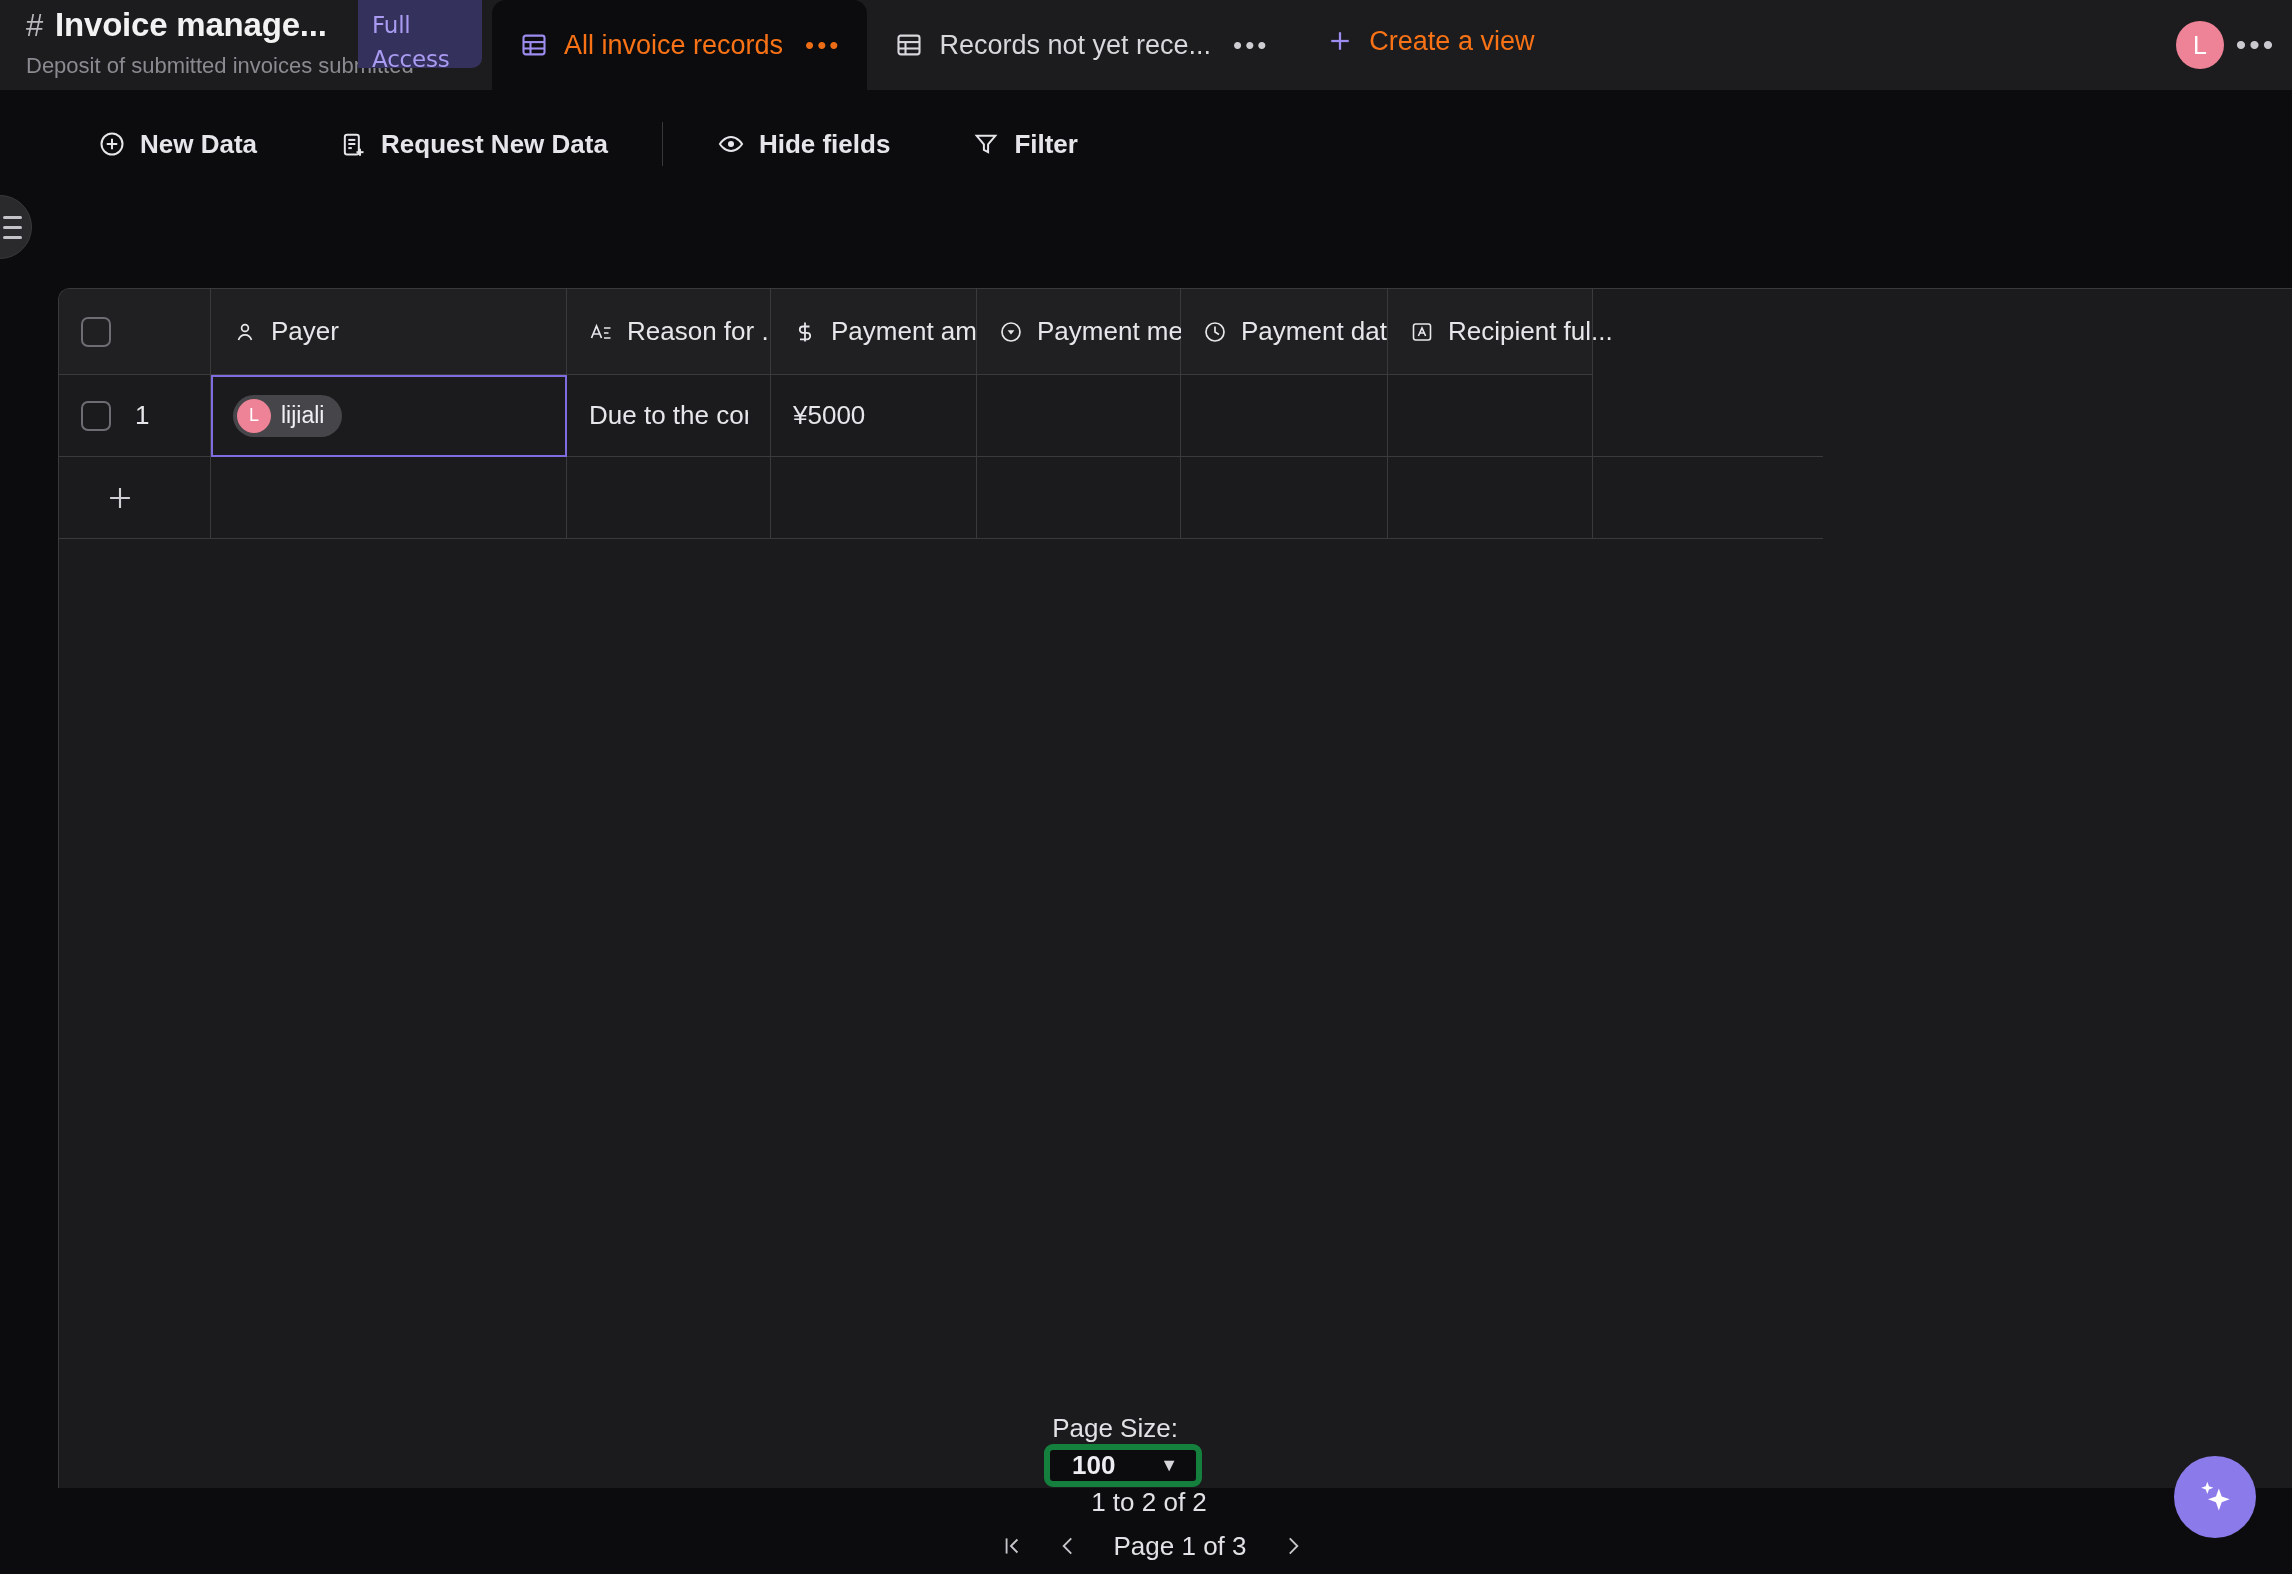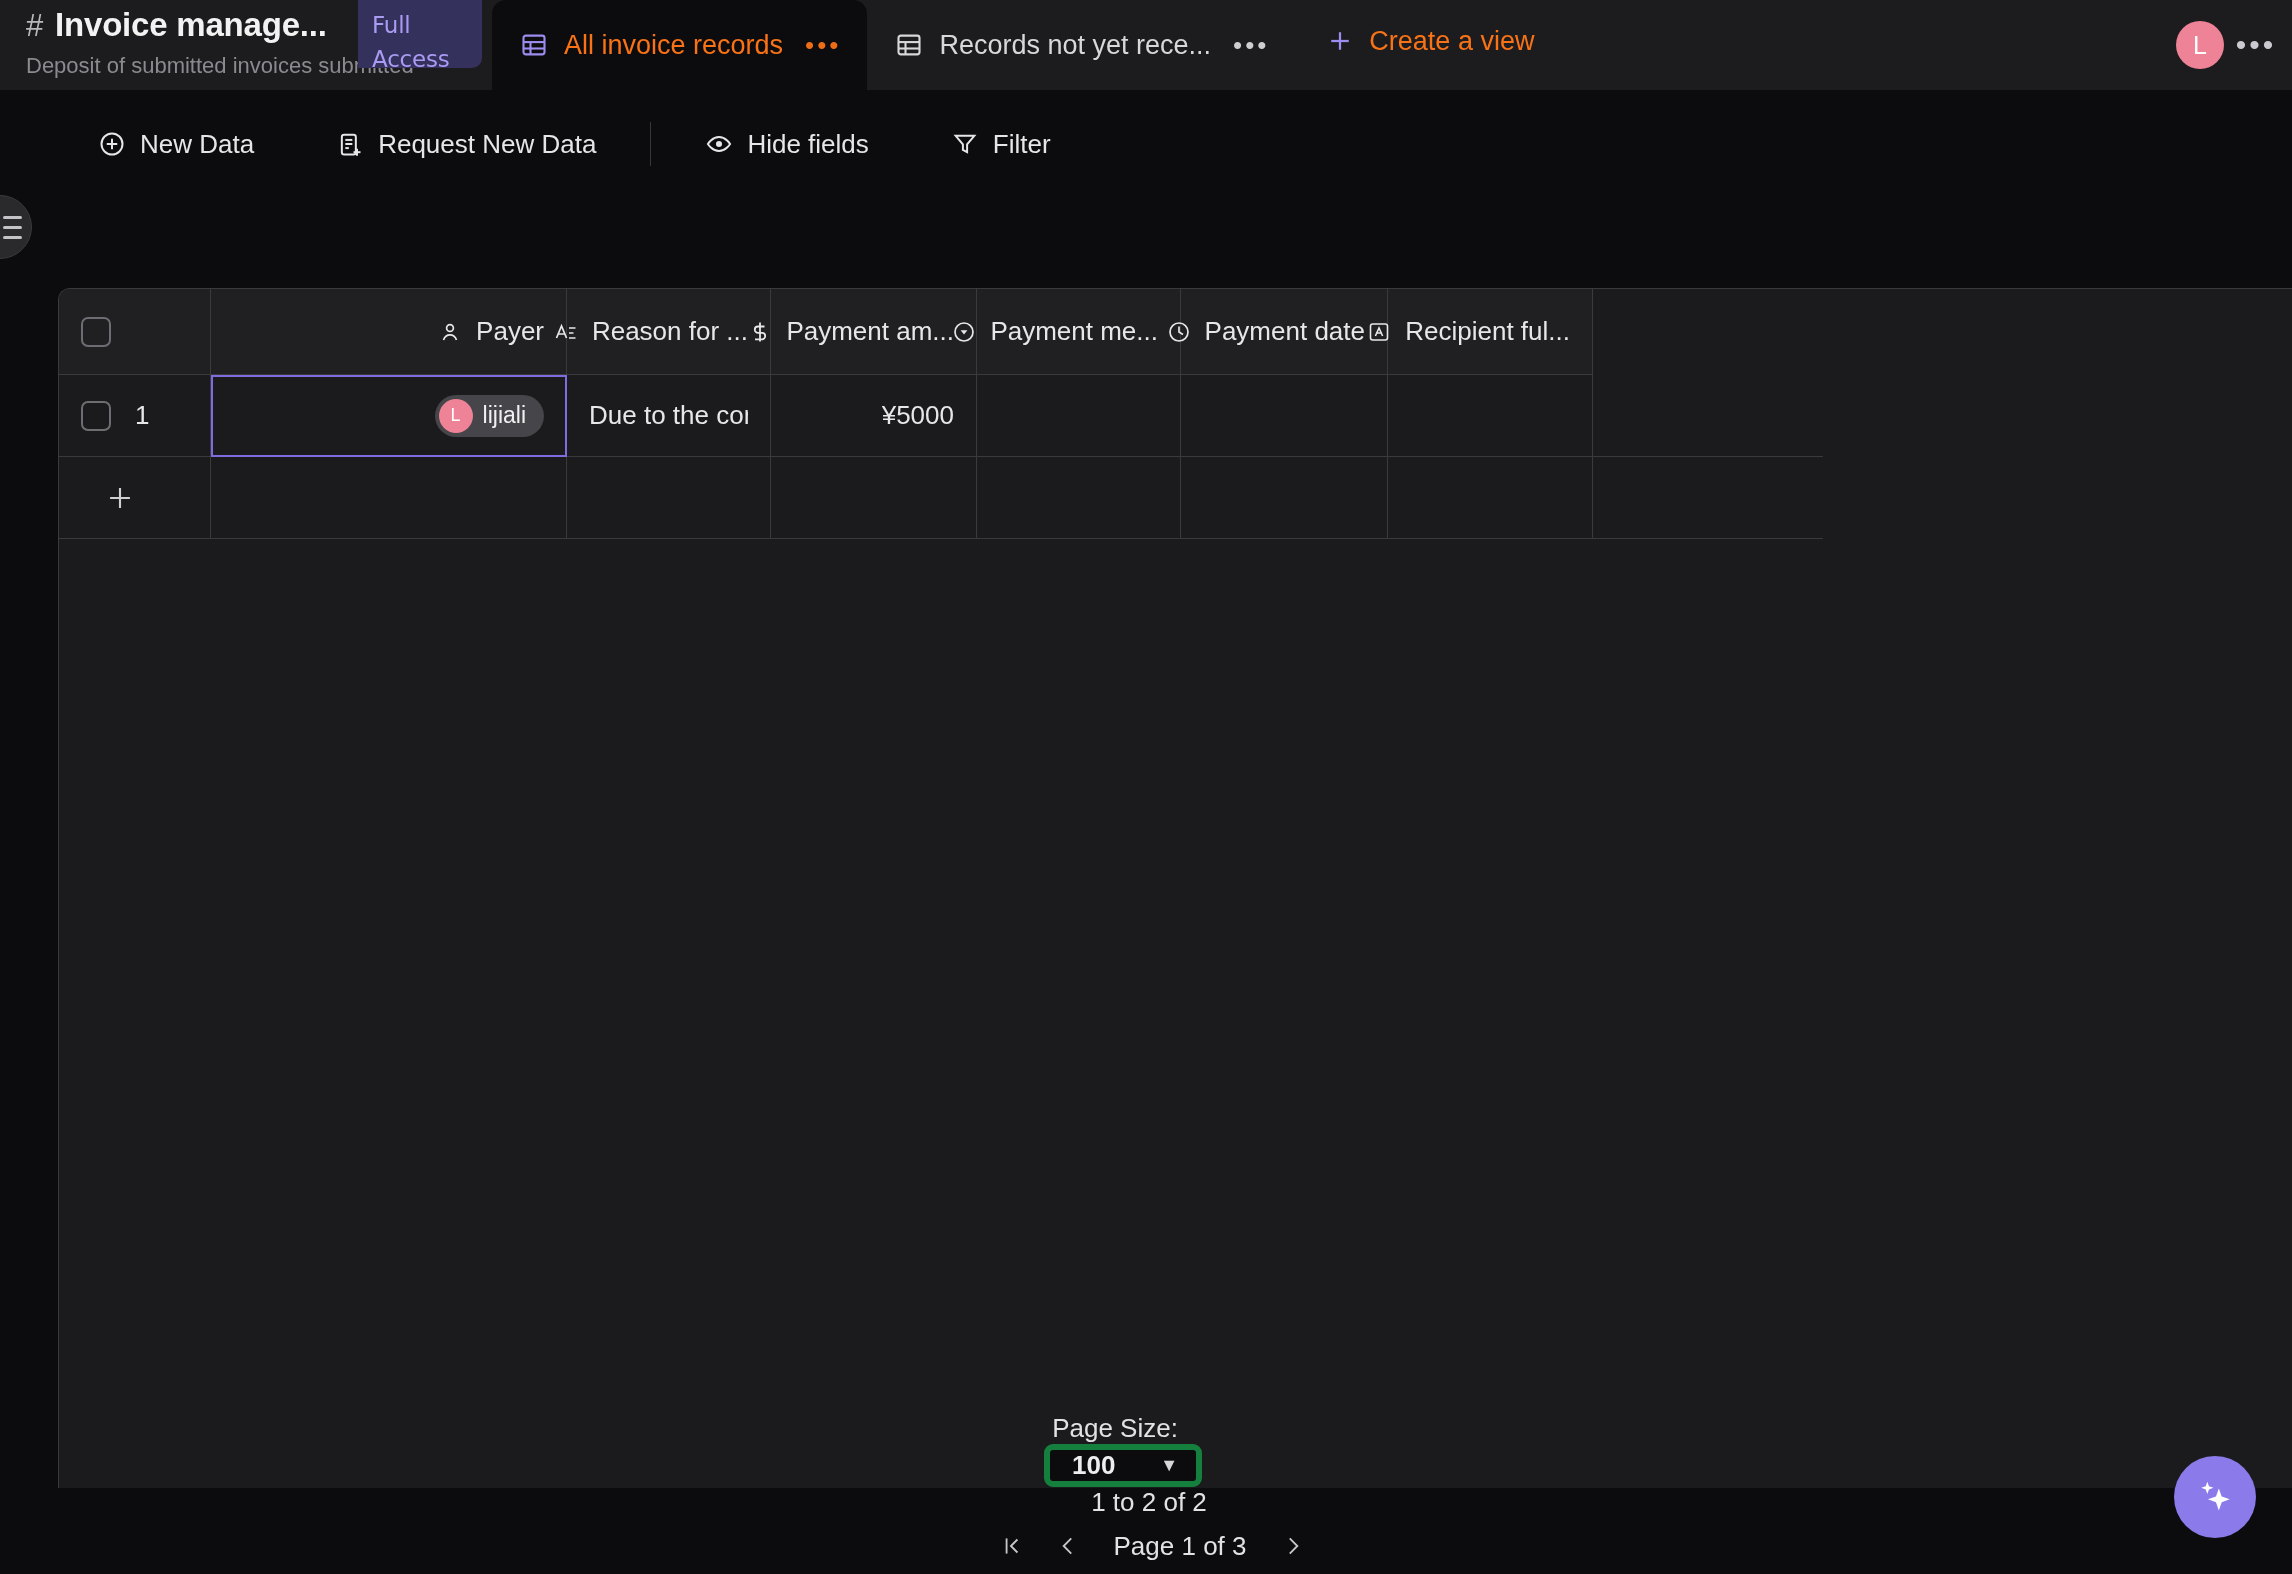--- a/index.html
+++ b/index.html
@@ -165,20 +165,21 @@
 
   
   .toolbar {
     position: absolute;
     left: 0; top: 14px;
     width: 2292px; height: 80px;
     display: flex;
     align-items: center;
     padding-left: 78px;
     gap: 8px;
+    font-weight: bold;
   }
   .tb-btn {
     display: flex;
     align-items: center;
     gap: 14px;
     height: 52px;
     padding: 0 20px;
     font-size: 26px;
     color: #e6e6ea;
     border-radius: 8px;
@@ -212,21 +213,20 @@
 
   .cell {
     border-right: 1px solid #3a3a3d;
     border-bottom: 1px solid #3a3a3d;
     display: flex;
     align-items: center;
     padding: 0 22px;
     flex: 0 0 auto;
     background: #1b1b1d;
     position: relative;
-    justify-content: flex-end;
   }
   .head-row .cell {
     background: #202022;
     font-size: 26px;
     color: #e7e7eb;
     gap: 14px;
     white-space: nowrap;
   }
 
   .c-idx  { width: 152px; gap: 0; justify-content: flex-start; }

